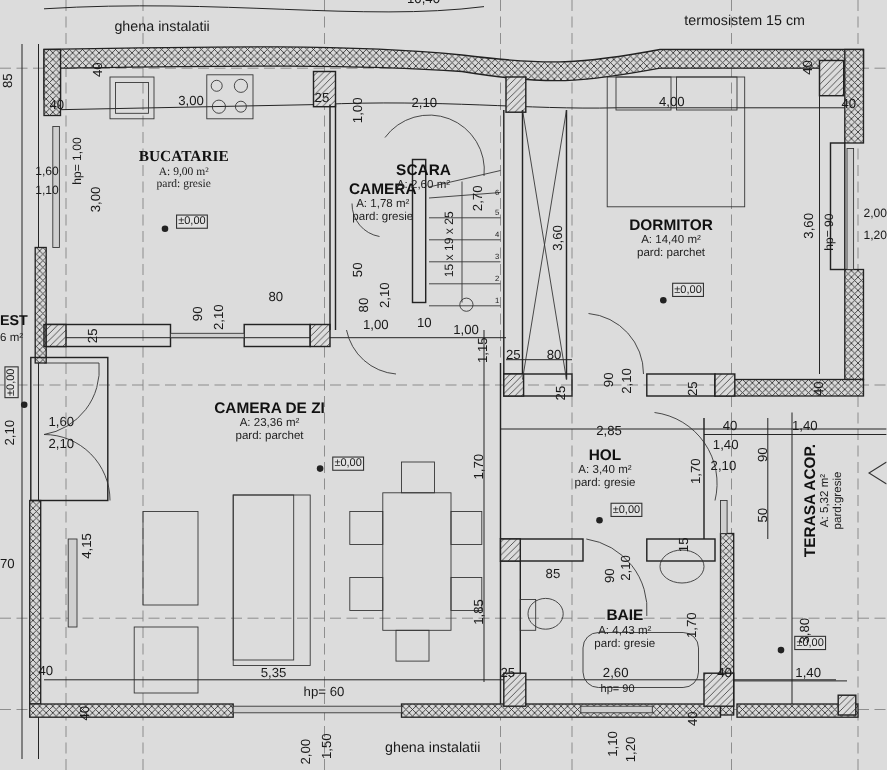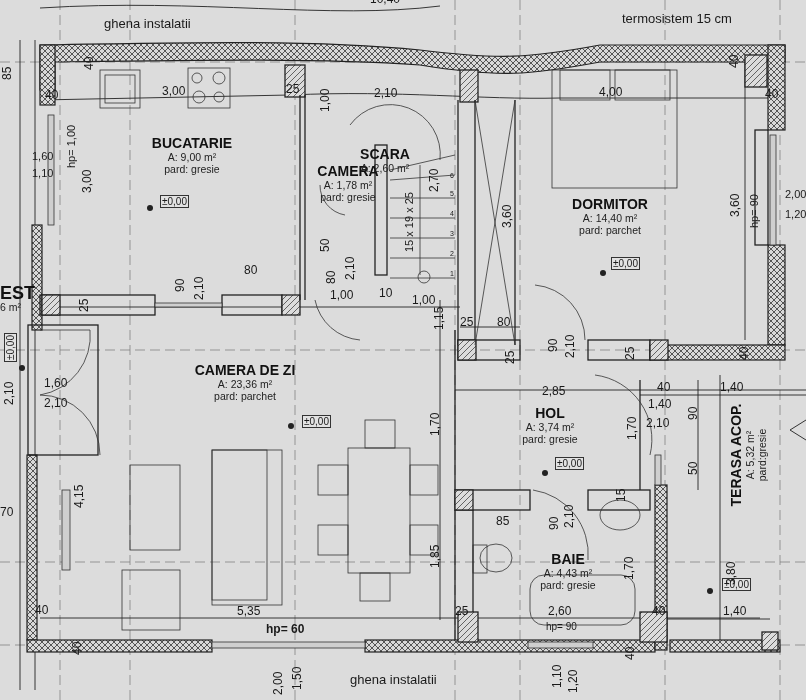--- a/index.html
+++ b/index.html
@@ -185,21 +185,21 @@
     <circle cx="150" cy="208" r="3"></circle>
     <circle cx="603" cy="273" r="3"></circle>
     <circle cx="291" cy="426" r="3"></circle>
     <circle cx="545" cy="473" r="3"></circle>
     <circle cx="710" cy="591" r="3"></circle>
     <circle cx="22" cy="368" r="3"></circle>
   </g>
   <path d="M806,420 L790,430 L806,440" stroke="#333" fill="none" stroke-width="1"></path>
 </svg>
 
-<div class="room" style="left:147px;top:135px;width:90px;">
+<div class="room" style="left:122px;top:135px;width:90px;font-family:Liberation Serif, serif;">
   <div class="room-name">BUCATARIE</div>
   <div class="room-sub">A: 9,00 m²</div>
   <div class="room-sub">pard: gresie</div>
 </div>
 <span class="lbl lvl" style="left:160px;top:195px;">±0,00</span>
 
 <div class="room" style="left:308px;top:163px;width:80px;">
   <div class="room-name">CAMERA</div>
   <div class="room-sub">A: 1,78 m²</div>
   <div class="room-sub">pard: gresie</div>
@@ -220,39 +220,39 @@
 
 <div class="room" style="left:180px;top:362px;width:130px;">
   <div class="room-name">CAMERA DE ZI</div>
   <div class="room-sub">A: 23,36 m²</div>
   <div class="room-sub">pard: parchet</div>
 </div>
 <span class="lbl lvl" style="left:302px;top:415px;">±0,00</span>
 
 <div class="room" style="left:510px;top:405px;width:80px;">
   <div class="room-name">HOL</div>
-  <div class="room-sub">A: 3,74 m²</div>
+  <div class="room-sub">A: 3,40 m²</div>
   <div class="room-sub">pard: gresie</div>
 </div>
 <span class="lbl lvl" style="left:555px;top:457px;">±0,00</span>
 
 <div class="room" style="left:533px;top:551px;width:70px;">
   <div class="room-name">BAIE</div>
   <div class="room-sub">A: 4,43 m²</div>
   <div class="room-sub">pard: gresie</div>
 </div>
 
 <div class="room v" style="left:728px;top:530px;width:150px;">
   <div class="room-name">TERASA ACOP.</div>
   <div class="room-sub">A: 5,32 m²</div>
   <div class="room-sub">pard:gresie</div>
 </div>
 <span class="lbl lvl" style="left:722px;top:578px;">±0,00</span>
 
-<span class="lbl room-name" style="left:0px;top:283px;font-size:18px;">EST</span>
+<span class="lbl room-name" style="left:0px;top:283px;font-size:13px;">EST</span>
 <span class="lbl room-sub" style="left:0px;top:301px;">6 m²</span>
 <span class="lbl lvl v" style="left:4px;top:362px;">±0,00</span>
 
 <span class="lbl note" style="left:104px;top:16px;">ghena instalatii</span>
 <span class="lbl note" style="left:622px;top:11px;">termosistem 15 cm</span>
 <span class="lbl note" style="left:350px;top:672px;">ghena instalatii</span>
 <span class="lbl dim" style="left:370px;top:-8px;">10,40</span>
 
 <span class="lbl dim" style="left:162px;top:84px;">3,00</span>
 <span class="lbl dim" style="left:45px;top:88px;">40</span>
@@ -279,21 +279,21 @@
 <span class="lbl dim" style="left:646px;top:416px;">2,10</span>
 <span class="lbl dim" style="left:720px;top:380px;">1,40</span>
 <span class="lbl dim" style="left:496px;top:514px;">85</span>
 <span class="lbl dim" style="left:548px;top:604px;">2,60</span>
 <span class="lbl dim" style="left:546px;top:621px;font-size:10px;">hp= 90</span>
 <span class="lbl dim" style="left:455px;top:604px;">25</span>
 <span class="lbl dim" style="left:652px;top:604px;">40</span>
 <span class="lbl dim" style="left:723px;top:604px;">1,40</span>
 <span class="lbl dim" style="left:35px;top:603px;">40</span>
 <span class="lbl dim" style="left:237px;top:604px;">5,35</span>
-<span class="lbl dim" style="left:266px;top:622px;font-weight:bold;">hp= 60</span>
+<span class="lbl dim" style="left:276px;top:622px;">hp= 60</span>
 <span class="lbl dim" style="left:0px;top:505px;">70</span>
 
 <span class="lbl dim v" style="left:82px;top:70px;">40</span>
 <span class="lbl dim v" style="left:318px;top:112px;">1,00</span>
 <span class="lbl dim v" style="left:727px;top:68px;">40</span>
 <span class="lbl dim v" style="left:0px;top:80px;">85</span>
 <span class="lbl dim v" style="left:65px;top:168px;font-size:11px;">hp= 1,00</span>
 <span class="lbl dim v" style="left:80px;top:193px;">3,00</span>
 <span class="lbl dim v" style="left:427px;top:192px;">2,70</span>
 <span class="lbl dim v" style="left:500px;top:228px;">3,60</span>

